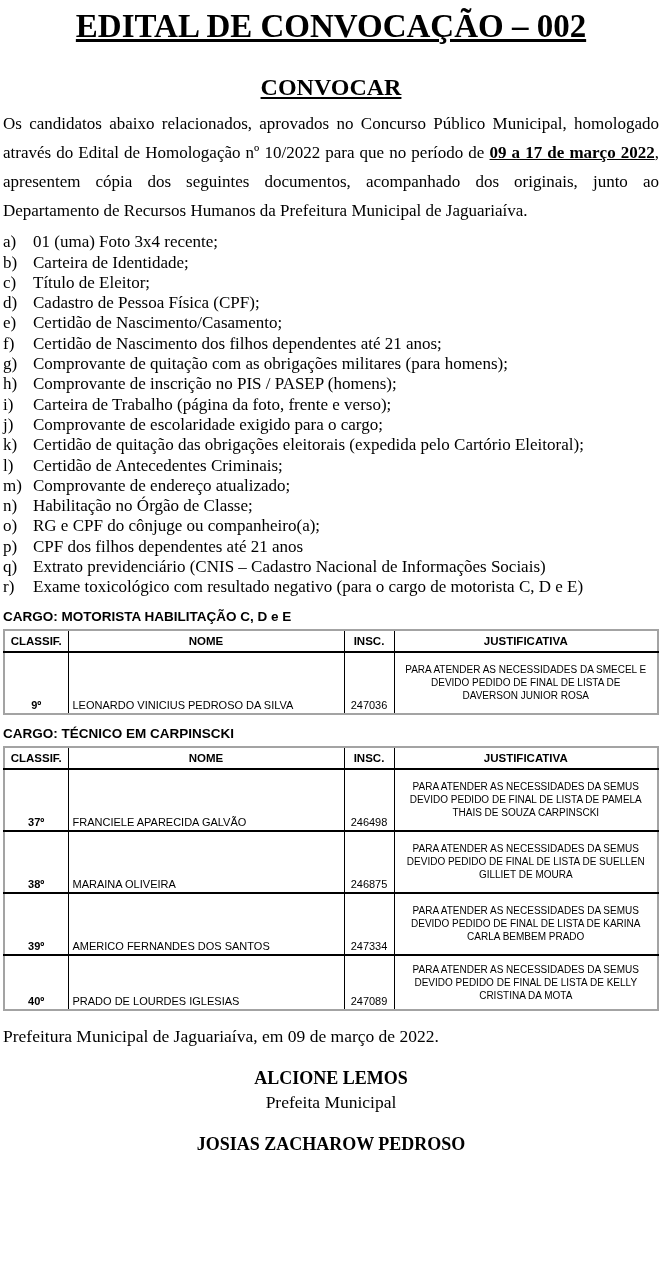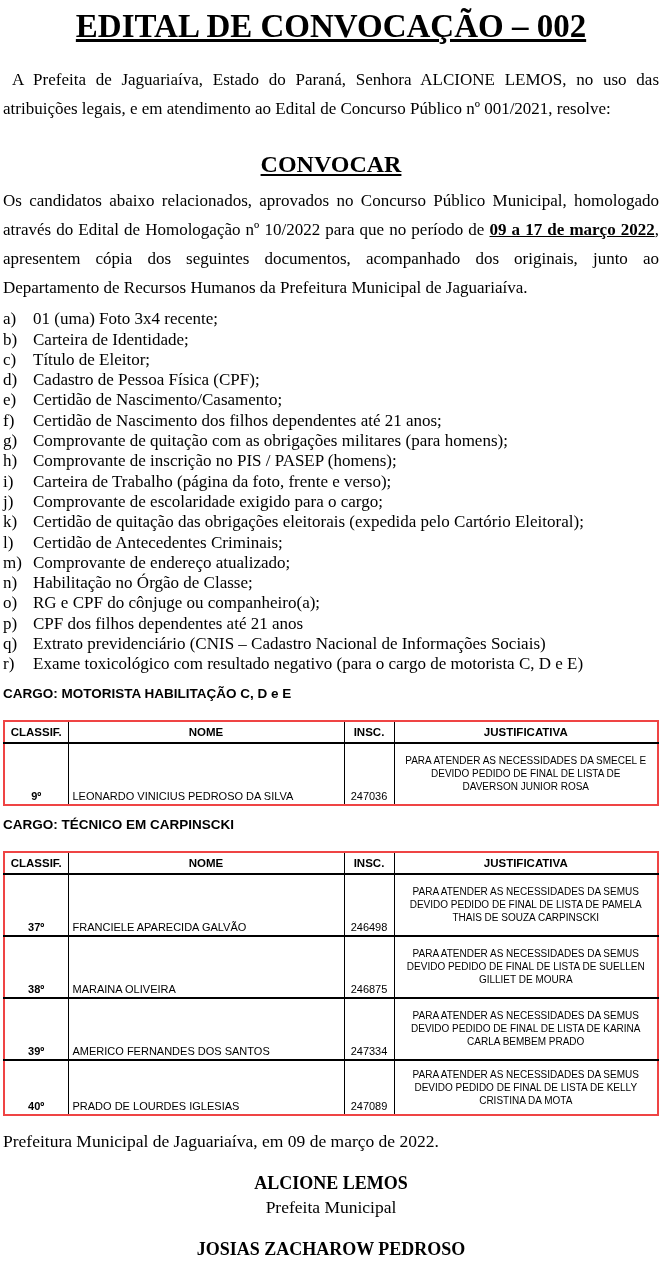--- a/index.html
+++ b/index.html
@@ -34,22 +34,22 @@
   .req { display: flex; line-height: 20.3px; }
   .req .letter { flex: none; width: 30px; }
   .req .text { flex: 1; }
 
   .cargo {
     font-family: "Liberation Sans", sans-serif; font-weight: bold;
     font-size: 13.5px; margin: 11px 0 0 0; line-height: 1.2;
   }
 
   table.tbl {
-    width: 100%; border-collapse: collapse; margin-top: 18px;
-    font-family: "Liberation Sans", sans-serif; border: 2px solid #ef4444;
+    width: 100%; border-collapse: collapse; margin-top: 4px;
+    font-family: "Liberation Sans", sans-serif; border: 2px solid #a3a3a3;
     table-layout: fixed;
   }
   .tbl col.c1 { width: 64px; }
   .tbl col.c2 { width: 276px; }
   .tbl col.c3 { width: 50px; }
   .tbl col.c4 { width: auto; }
   .tbl th {
     border: 1px solid #000; border-bottom-width: 2px;
     font-size: 11.5px; font-weight: bold; text-align: center;
     height: 18px; padding: 1px 2px;
@@ -72,21 +72,20 @@
   .sig-name  { text-align: center; font-size: 18px; font-weight: bold; margin-top: 21px; line-height: 1.2; }
   .sig-role  { text-align: center; font-size: 17.5px; margin-top: 2px; line-height: 1.2; }
 </style>
 </head>
 <body>
 
 <div class="page">
 
   <h1 class="doc-title">EDITAL DE CONVOCAÇÃO – 002</h1>
 
-  <p class="intro">A Prefeita de Jaguariaíva, Estado do Paraná, Senhora ALCIONE LEMOS, no uso das atribuições legais, e em atendimento ao Edital de Concurso Público nº 001/2021, resolve:</p>
 
   <h3 class="convocar">CONVOCAR</h3>
 
   <p class="body-par"><span>Os candidatos abaixo relacionados, aprovados no Concurso Público Municipal, homologado através do Edital de Homologação nº 10/2022 para que no período de </span><span class="hl">09 a 17 de março 2022</span><span>, apresentem cópia dos seguintes documentos, acompanhado dos originais, junto ao Departamento de Recursos Humanos da Prefeitura Municipal de Jaguariaíva.</span></p>
 
   <ol class="reqs">
     <li class="req">
         <span class="letter">a)</span>
         <span class="text">01 (uma) Foto 3x4 recente;</span>
       </li>

